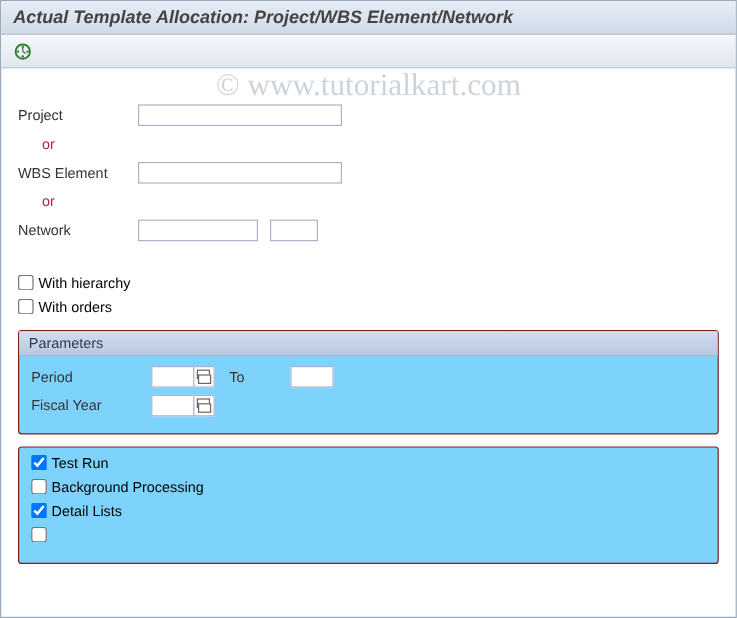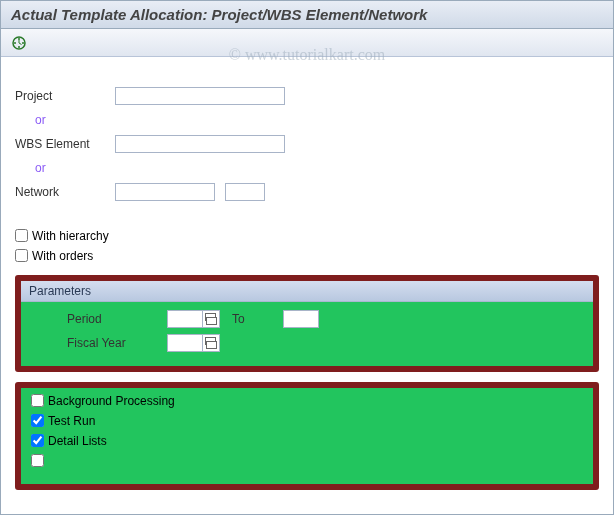--- a/index.html
+++ b/index.html
@@ -31,21 +31,21 @@
       border-radius: 2px;
     }
     .toolbar-btn svg { width:16px; height:16px; }
     
     .content { padding: 4px 14px 0 14px; }
     
     .selection-area { padding: 24px 0 10px 0; }
     
     .row { display: flex; align-items: center; height: 22px; margin-bottom: 2px; }
     .label { width: 100px; color: #333; }
-    .or-label { padding-left: 20px; color: #8b5cf6; }
+    .or-label { padding-left: 20px; color: #be185d; }
     
     .text-input {
       height: 18px;
       border: 1px solid #a8b4c8;
       background: #fff;
       padding: 0 4px;
       font-size: 12px;
     }
     .input-wide { width: 170px; }
     .input-med { width: 100px; }
@@ -55,35 +55,35 @@
     
     .check-row { display: flex; height: 20px; }
     .check-row input[type="checkbox"] {
       width: 13px; height: 13px;
       margin-right: 4px;
       cursor: pointer;
     }
     
     .group {
       margin-top: 6px;
-      border: 6px solid #7f1d1d;
+      border: 1px solid #7f1d1d;
       border-radius: 3px;
-      background: #22c55e;
+      background: #7dd3fc;
       padding-bottom: 8px;
     }
     .group-header {
       background: linear-gradient(to bottom, #d4ddef, #b8c8e0);
       color: #2a3a55;
       padding: 3px 8px;
       font-size: 12px;
       border-bottom: 1px solid #a8b8d0;
     }
     .group-body { padding: 6px 10px 2px 10px; }
     .group-body .row { margin-bottom: 2px; }
-    .group .label { width: 100px; margin-left: 36px; }
+    .group .label { width: 100px; }
     
     .to-label { margin: 0 10px 0 12px; color:#333; }
     
     .matchcode {
       display: inline-flex;
       width: 18px; height:18px;
       border:1px solid #a8b4c8;
       background:#fff;
       margin-left: -1px;
       align-items:center; justify-content:center;
@@ -94,24 +94,24 @@
       content:""; position:absolute; top:2px; left:2px; width:9px; height:6px;
       border:1px solid #666; background:#fff;
     }
     .matchcode::after {
       content:""; position:absolute; bottom:2px; right:2px; width:9px; height:6px;
       border:1px solid #666; background:#fff;
     }
     
     .watermark {
       position: absolute;
-      top: 45px;
+      top: 55px;
       left: 50%;
       transform: translateX(-50%);
-      font-size: 16px;
+      font-size: 26px;
       color: rgba(160,175,190,0.55);
       font-family: Georgia, serif;
       pointer-events: none;
       white-space: nowrap;
     }
   </style>
 </head>
 <body>
 
 <div class="title-bar">Actual Template Allocation: Project/WBS Element/Network</div>
@@ -181,29 +181,29 @@
         <span class="label">Fiscal Year</span>
         <input class="text-input input-period" value="" style="">
         <span class="matchcode"></span>
       </div>
     </div>
   </div>
 
   <div class="group" style="margin-top:10px;">
     <div class="group-body">
       <div class="check-row">
+        <input type="checkbox" checked="" style="">
+        <span>Test Run</span>
+      </div>
+      <div class="check-row">
         <input type="checkbox" style="">
         <span>Background Processing</span>
       </div>
       <div class="check-row">
         <input type="checkbox" checked="" style="">
-        <span>Test Run</span>
-      </div>
-      <div class="check-row">
-        <input type="checkbox" checked="" style="">
         <span>Detail Lists</span>
       </div>
       <div class="check-row">
         <input type="checkbox" style="">
       </div>
     </div>
   </div>
 
 </div>
 

